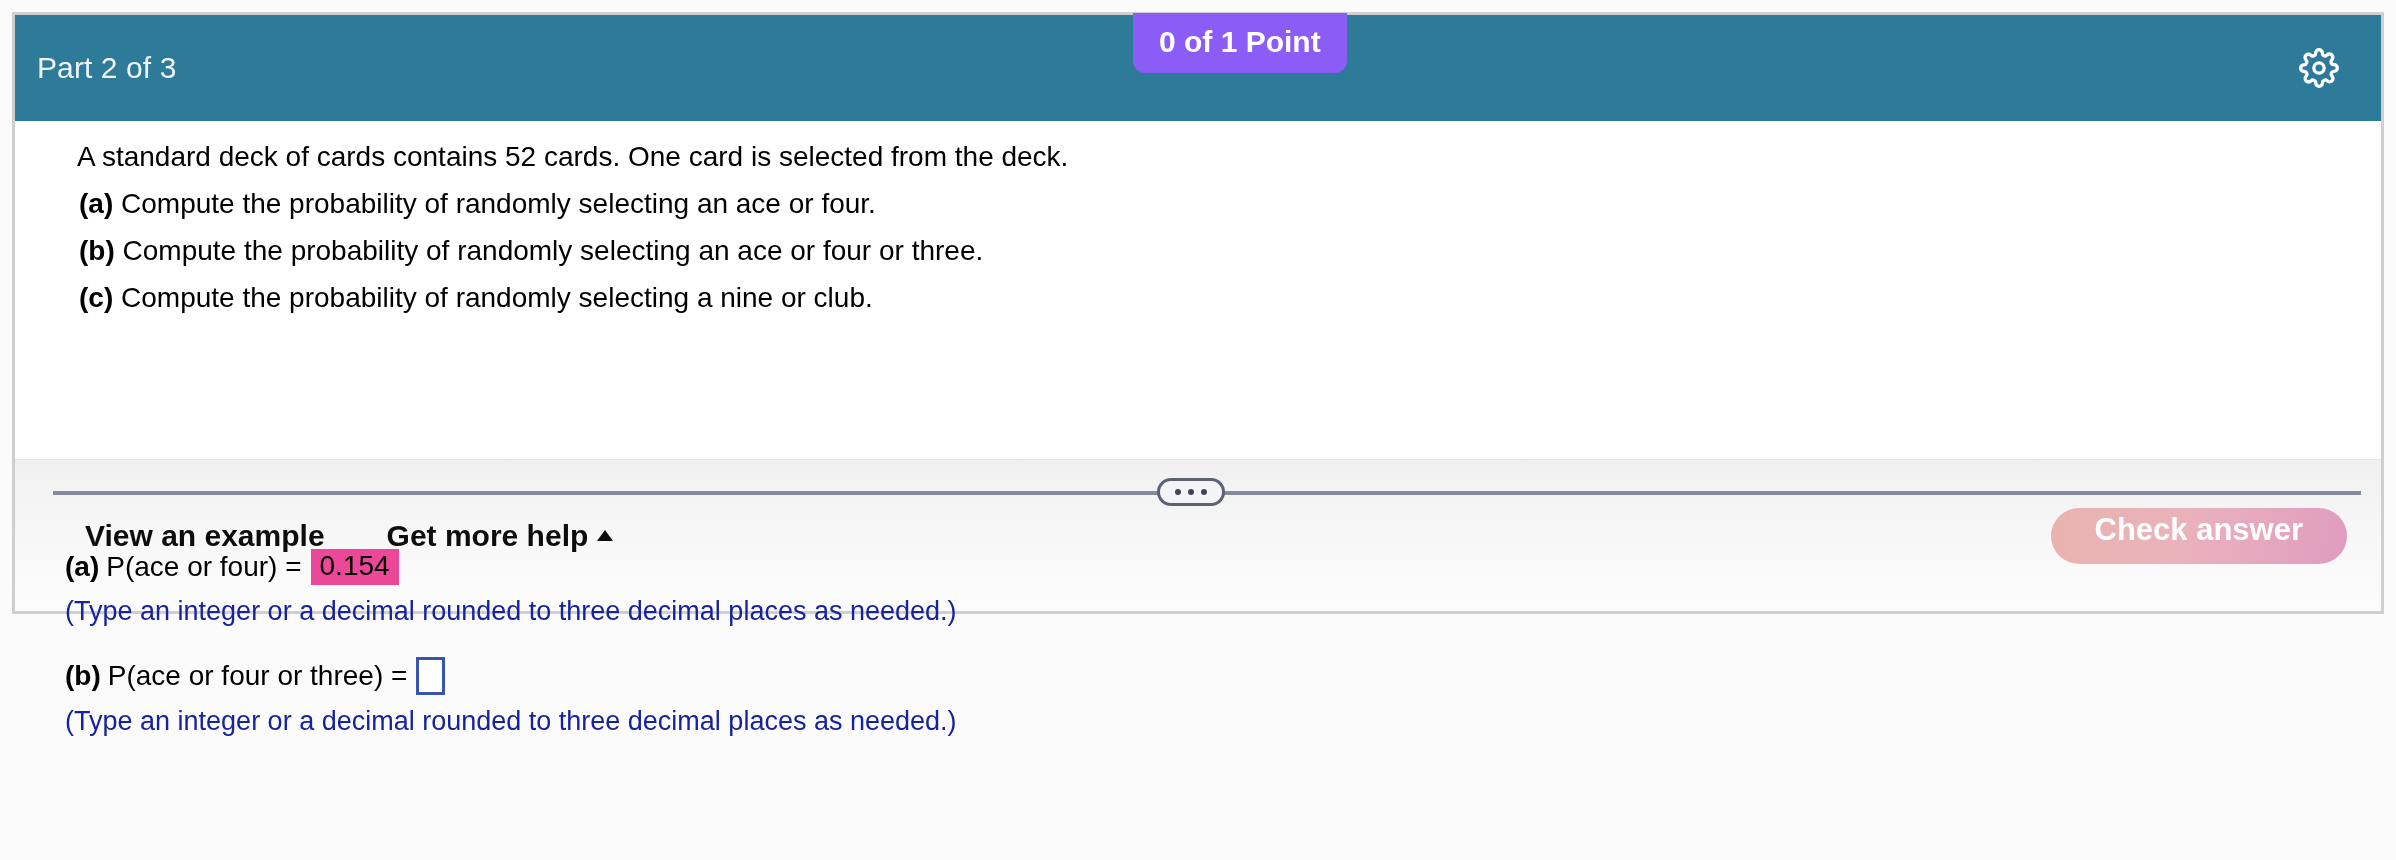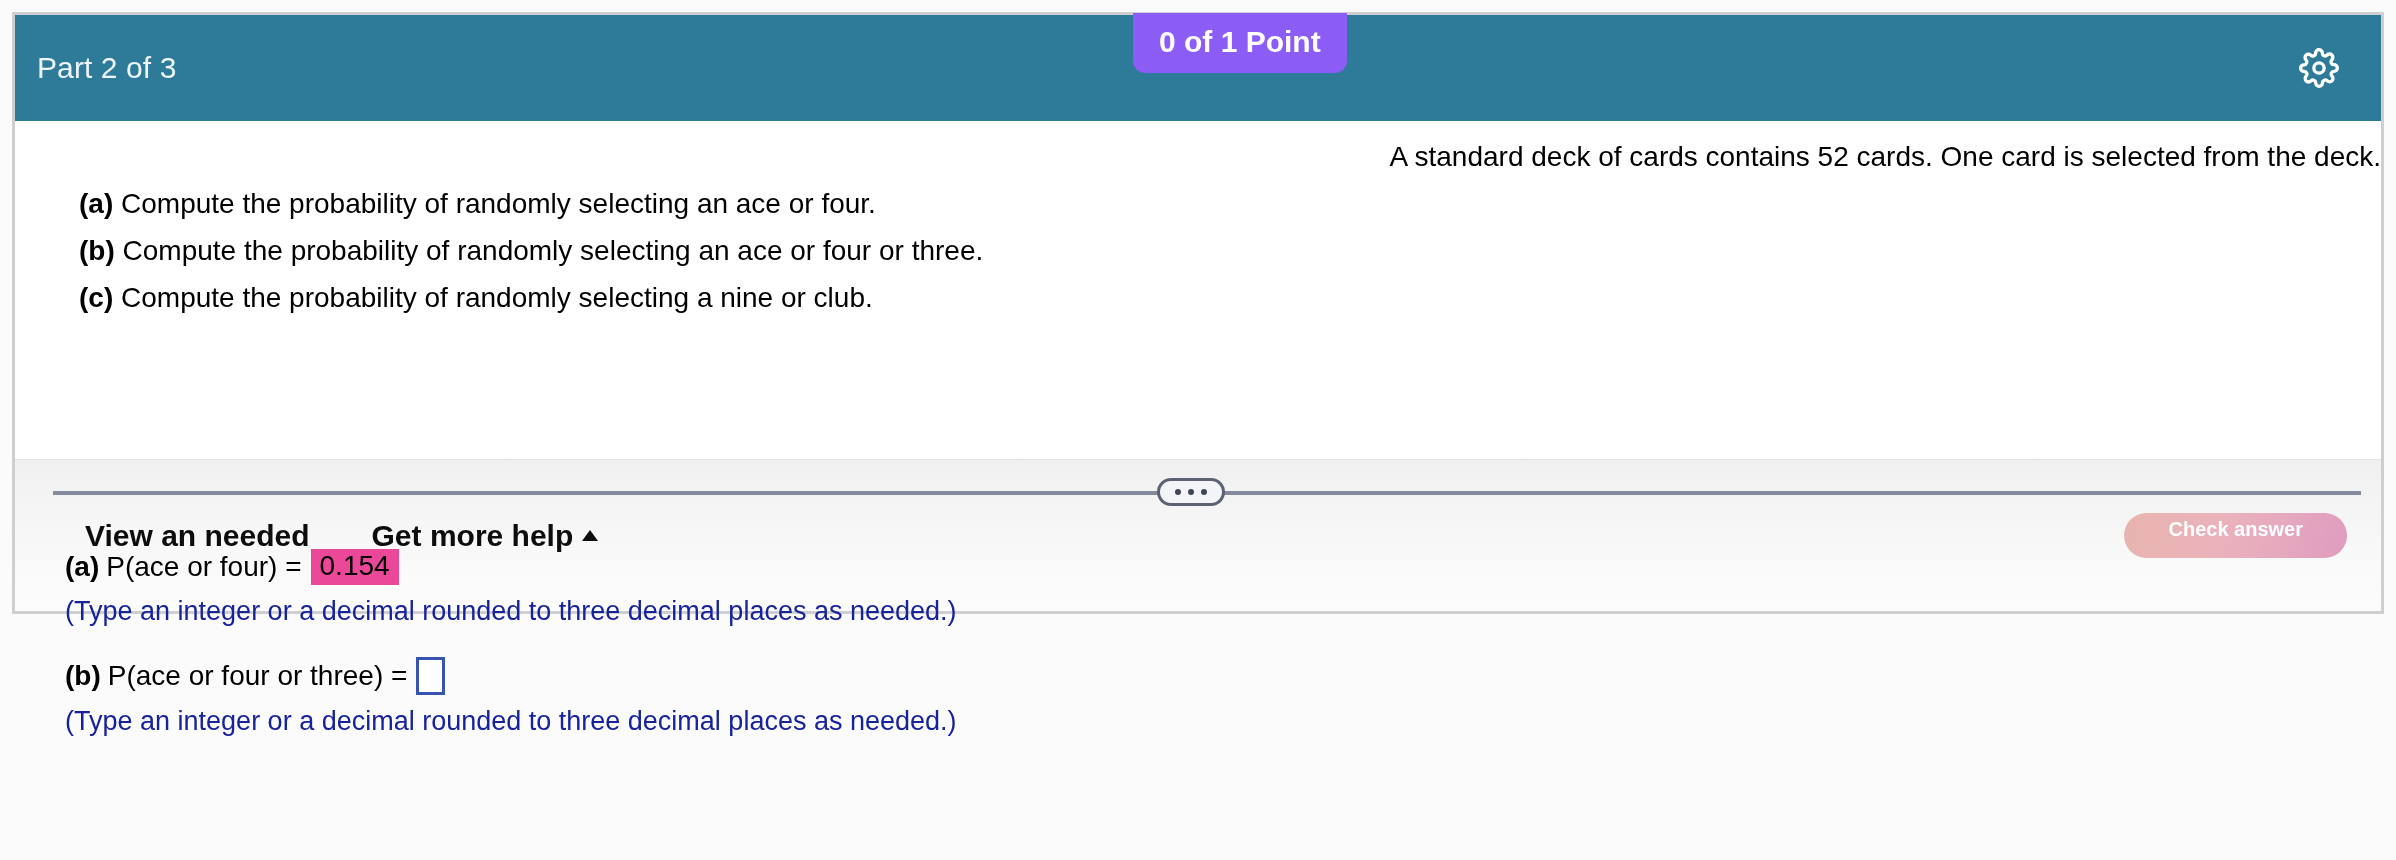--- a/index.html
+++ b/index.html
@@ -83,21 +83,21 @@
   .prompt {
     padding: 22px 0 0 52px;
   }
   .prompt-line {
     font-size: 28px;
     color: #000000;
     line-height: 1.0;
     margin-bottom: 19px;
     white-space: nowrap;
   }
-  .prompt-line.first { margin-left: 0; text-align: right; }
+  .prompt-line.first { margin-left: 10px; }
   .prompt-line.sub { margin-left: 12px; }
   .plabel { font-weight: bold; }
 
   
   .divider-wrap {
     position: absolute;
     left: 38px;
     right: 20px;
     top: 357px;
     height: 30px;
@@ -225,21 +225,21 @@
     background: #ffffff;
     border: 3px solid #6a7078;
     border-radius: 40px;
     padding: 13px 52px 16px 52px;
     cursor: pointer;
     font-family: "Liberation Sans", sans-serif;
     white-space: nowrap;
     line-height: 1.0;
   }
   .check-btn {
-    font-size: 20px;
+    font-size: 31px;
     font-weight: bold;
     color: #ffffff;
     background: linear-gradient(100deg, #e8b4ae 0%, #eab2bc 45%, #e09cc0 100%);
     border: none;
     border-radius: 40px;
     padding: 6px 44px 19px 44px;
     cursor: pointer;
     font-family: "Liberation Sans", sans-serif;
     white-space: nowrap;
     line-height: 1.0;
@@ -316,21 +316,21 @@
           </div>
           <div class="hint">(Type an integer or a decimal rounded to three decimal places as needed.)</div>
         </div>
 
       </div>
     </div>
 
     <div class="footer">
       <div class="footer-left">
         <button class="link-btn">
-          <span>View an needed</span>
+          <span>View an example</span>
         </button>
         <button class="link-btn">
           <span>Get more help</span>
           <span class="caret-up"></span>
         </button>
       </div>
 
       <div class="footer-right">
         <button class="check-btn">Check answer</button>
       </div>

